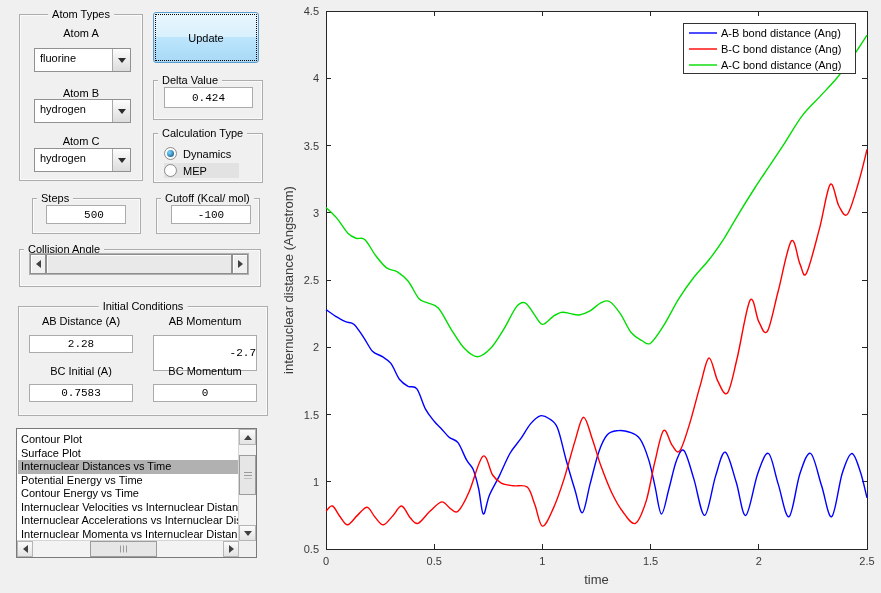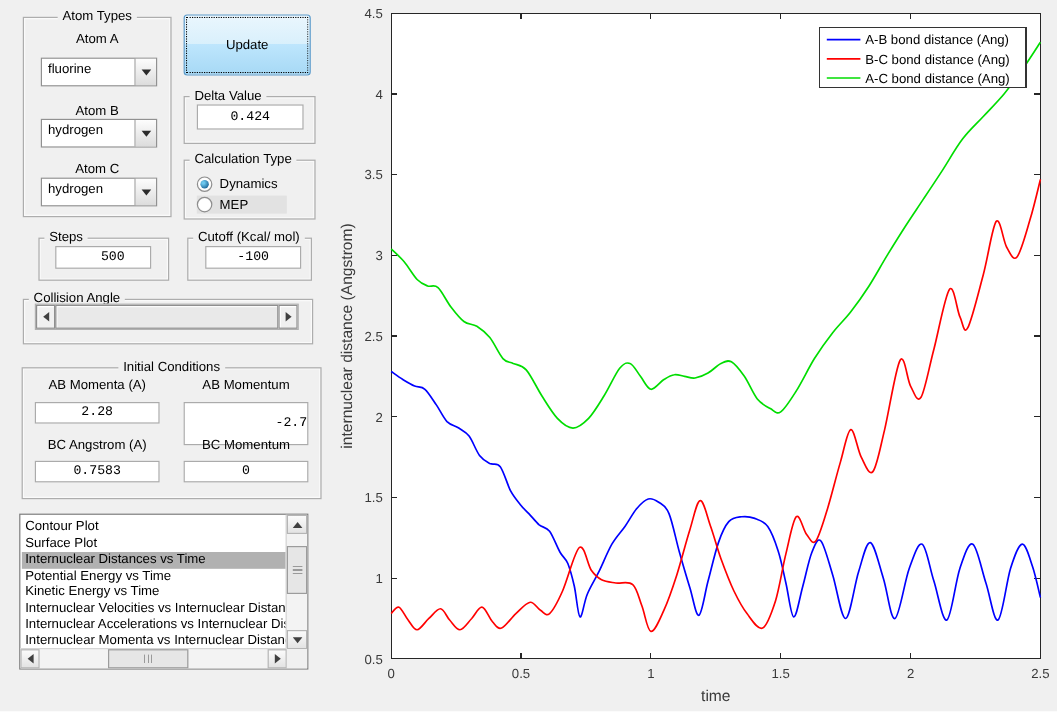--- a/index.html
+++ b/index.html
@@ -193,37 +193,37 @@
         </div>
       <div class="sl-thumb"></div>
       <div class="sl-btn" style="right:0">
           <span class="arr arr-right"></span>
         </div>
     </div>
   </div>
 
   <div class="gpanel" style="left:18px;top:306px;width:248px;height:108px">
     <div class="gpanel-title t-center">Initial Conditions</div>
-    <div class="ctl-label" style="left:10px;top:8px;width:104px">AB Momenta (A)</div>
+    <div class="ctl-label" style="left:10px;top:8px;width:104px">AB Distance (A)</div>
     <div class="ctl-label" style="left:134px;top:8px;width:104px">AB Momentum</div>
     <input class="edit" style="left: 10px; top: 28px; width: 104px; height: 18px;" value="2.28">
     <input class="edit" style="left: 134px; top: 28px; width: 104px; height: 36px; text-align: right;" value="-2.7">
-    <div class="ctl-label" style="left:10px;top:58px;width:104px">BC Angstrom (A)</div>
+    <div class="ctl-label" style="left:10px;top:58px;width:104px">BC Initial (A)</div>
     <div class="ctl-label" style="left:134px;top:58px;width:104px">BC Momentum</div>
     <input class="edit" style="left: 10px; top: 77px; width: 104px; height: 18px;" value="0.7583">
     <input class="edit" style="left: 134px; top: 77px; width: 104px; height: 18px;" value="0">
   </div>
 
   <div class="listbox">
     <div class="list-items">
       <div class="list-item">Contour Plot</div>
       <div class="list-item">Surface Plot</div>
       <div class="list-item selected">Internuclear Distances vs Time</div>
       <div class="list-item">Potential Energy vs Time</div>
-      <div class="list-item">Kinetic Energy vs Time</div>
+      <div class="list-item">Contour Energy vs Time</div>
       <div class="list-item">Internuclear Velocities vs Internuclear Distance</div>
       <div class="list-item">Internuclear Accelerations vs Internuclear Distance</div>
       <div class="list-item">Internuclear Momenta vs Internuclear Distance</div>
     </div>
     <div class="sb sb-v">
       <div class="sb-btn" style="left:0;top:0;width:17px;height:16px">
           <span class="arr arr-up"></span>
         </div>
       <div class="sb-thumb" style="left:0;top:26px;width:17px;height:40px">
           <span class="grip-v"></span>

